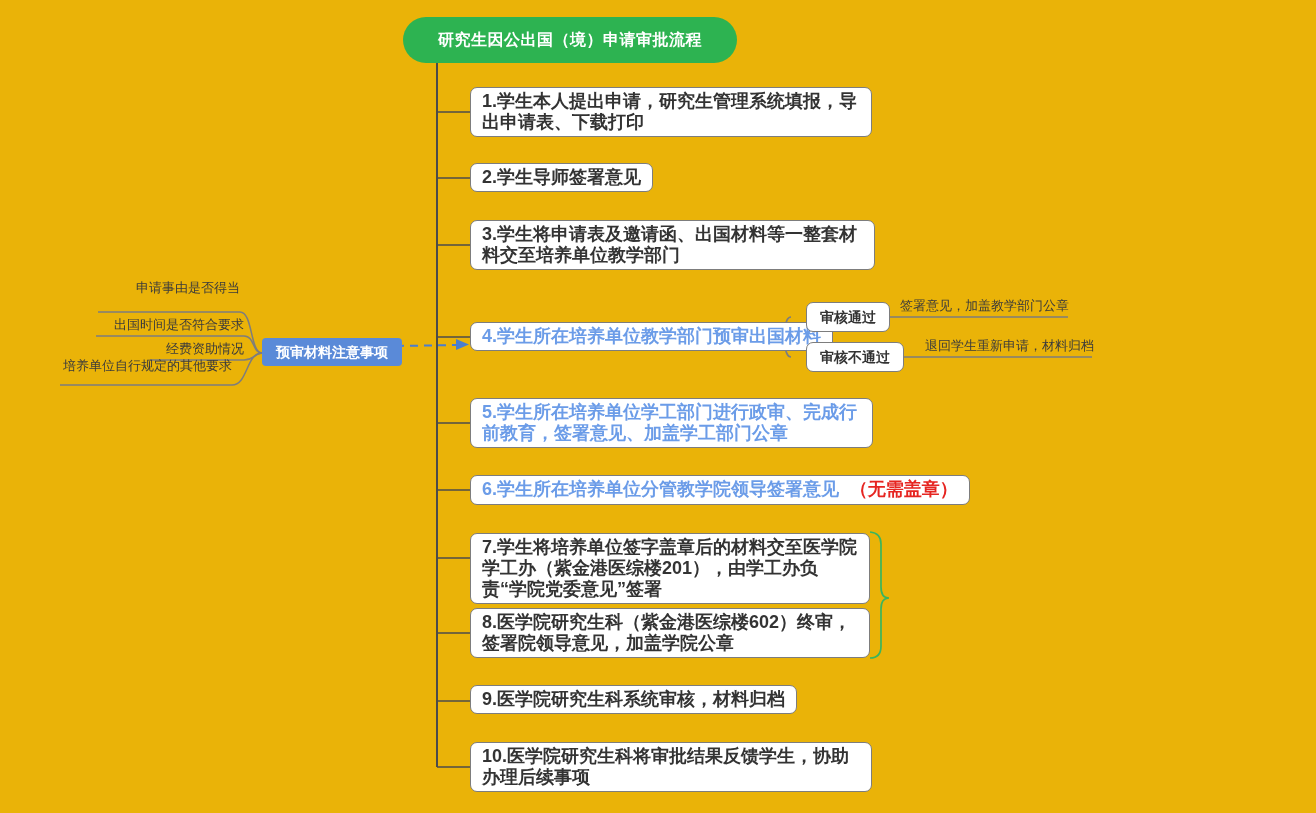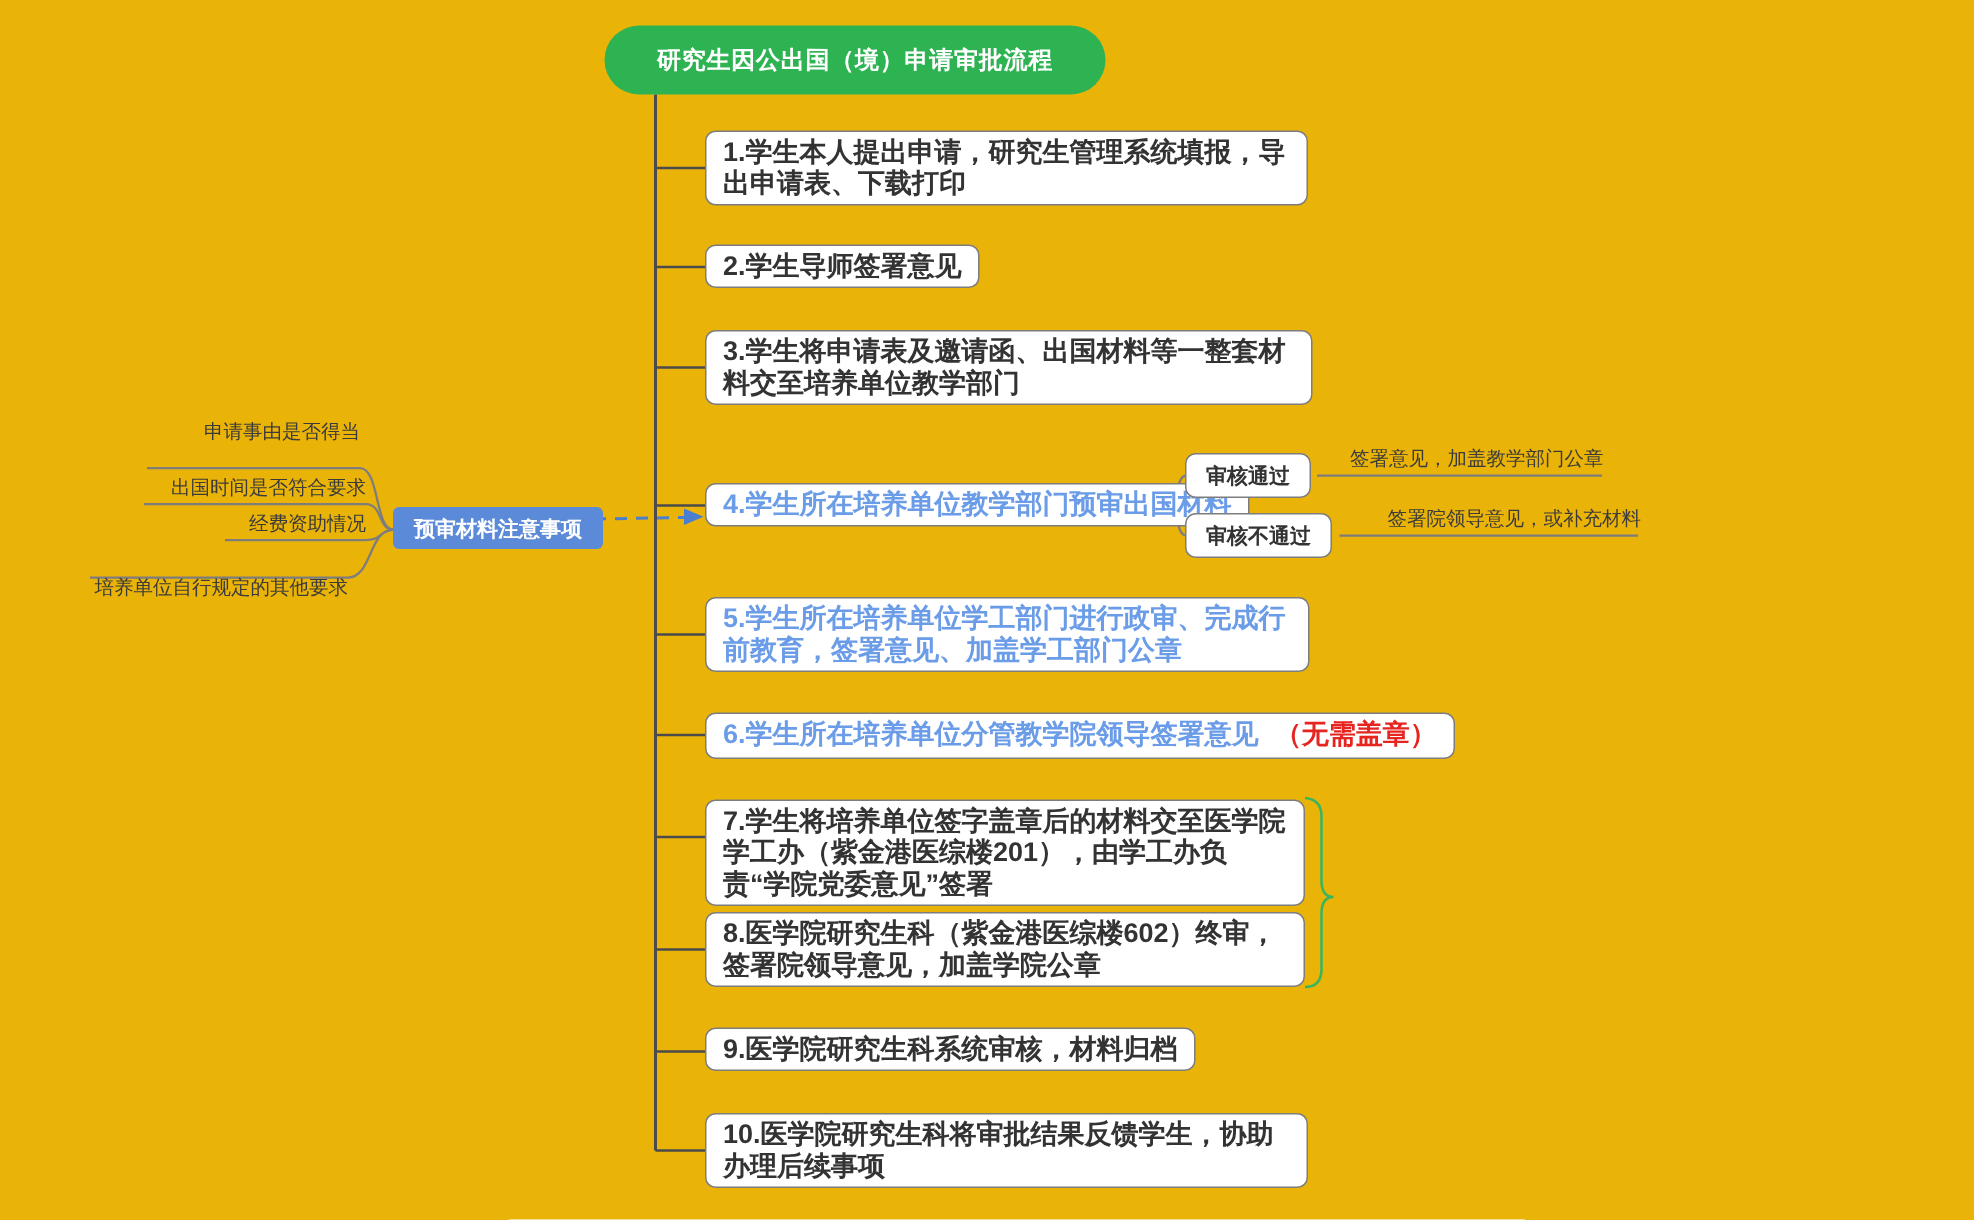--- a/index.html
+++ b/index.html
@@ -18,21 +18,21 @@
     position:absolute;box-sizing:border-box;background:#ffffff;
     border:1.5px solid #7d7d7d;border-radius:7px;padding:3px 11px;
     font-size:18px;font-weight:bold;color:#333333;line-height:21px;
   }
   .nowrap{white-space:nowrap;}
   .blue-text{color:#6b9ce8;}
   .red-text{color:#e62521;font-family:Liberation Mono, monospace;}
   .side-box{
     position:absolute;box-sizing:border-box;background:#ffffff;
     border:1.5px solid #7d7d7d;border-radius:7px;padding:3px 13px;
-    font-size:14px;font-weight:bold;color:#333333;line-height:22px;white-space:nowrap;
+    font-size:14px;font-weight:bold;color:#333333;line-height:22px;white-space:nowrap;margin-left:16px;
   }
   .precheck-pill{
     position:absolute;left:262px;top:338px;background:#5a8ad8;color:#ffffff;
     font-size:14px;font-weight:bold;line-height:28px;padding:0 14px;
     border-radius:4px;white-space:nowrap;
   }
   .line-label{
     position:absolute;font-size:13px;color:#3b3b3b;line-height:16px;white-space:nowrap;
   }
   .note-pill{
@@ -93,22 +93,22 @@
     <span class="blue-text">6.学生所在培养单位分管教学院领导签署意见</span><span class="red-text"> （无需盖章）</span>
   </div>
   <div class="step" style="left:470px;top:533px;width:400px">7.学生将培养单位签字盖章后的材料交至医学院学工办（紫金港医综楼201），由学工办负责“学院党委意见”签署</div>
   <div class="step" style="left:470px;top:608px;width:400px">8.医学院研究生科（紫金港医综楼602）终审，签署院领导意见，加盖学院公章</div>
   <div class="step nowrap" style="left:470px;top:685px">9.医学院研究生科系统审核，材料归档</div>
   <div class="step" style="left:470px;top:742px;width:402px">10.医学院研究生科将审批结果反馈学生，协助办理后续事项</div>
 
   <div class="side-box" style="left:790px;top:302px">审核通过</div>
   <div class="side-box" style="left:790px;top:342px">审核不通过</div>
   <div class="line-label" style="left:900px;top:298px">签署意见，加盖教学部门公章</div>
-  <div class="line-label" style="left:925px;top:338px">签署院领导意见，或补充材料</div>
+  <div class="line-label" style="left:925px;top:338px">退回学生重新申请，材料归档</div>
 
   <div class="precheck-pill">预审材料注意事项</div>
   <div class="line-label" style="right:1076px;top:280px">申请事由是否得当</div>
   <div class="line-label" style="right:1072px;top:317px">出国时间是否符合要求</div>
   <div class="line-label" style="right:1072px;top:341px">经费资助情况</div>
-  <div class="line-label" style="right:1084px;top:384px">培养单位自行规定的其他要求</div>
+  <div class="line-label" style="right:1084px;top:358px">培养单位自行规定的其他要求</div>
 
 
 </div>
 
 </body></html>

